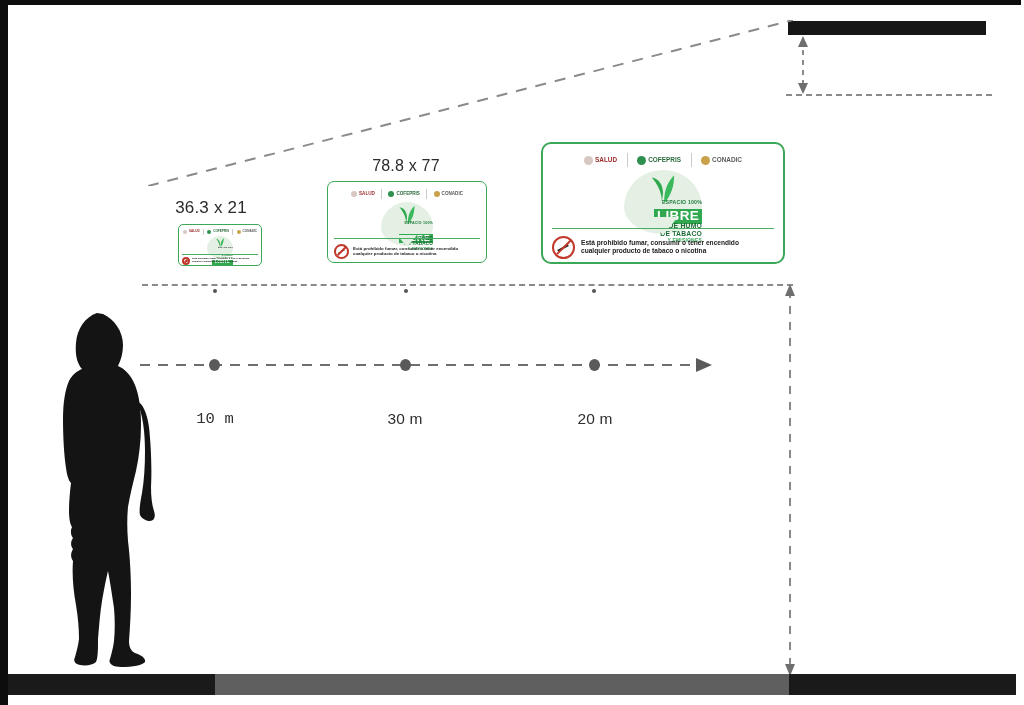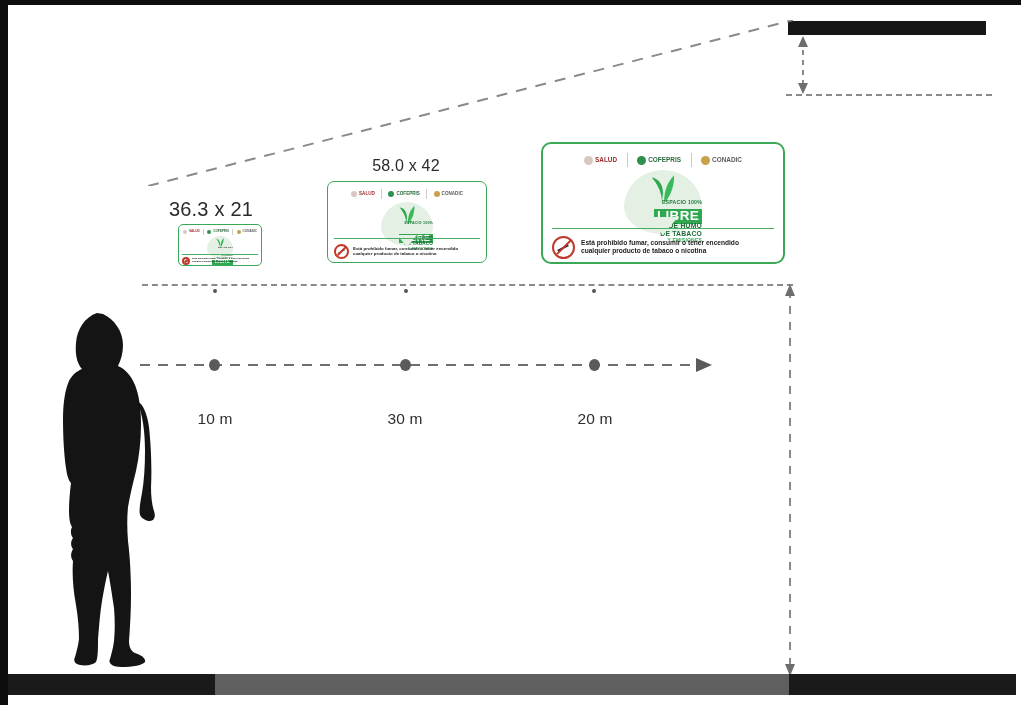--- a/index.html
+++ b/index.html
@@ -48,21 +48,21 @@
     font-size:16.5px;line-height:1.39;color:#3a3a3a;
     letter-spacing:.1px;
   }
 
   
   .dim-label{
     position:absolute;
     font-size:16px;color:#2b2b2b;text-align:center;
     letter-spacing:.2px;white-space:nowrap;
   }
-  .dim-label.small{font-size:20px;}
+  .dim-label.small{font-size:17px;}
 
   
   .dist-label{
     position:absolute;font-size:15.5px;color:#2e2e2e;
     text-align:center;white-space:nowrap;letter-spacing:.1px;
   }
 
   
   .ruler-dot{position:absolute;width:11px;height:12px;border-radius:50%;background:#5a5a5a;}
   .tiny-dot{position:absolute;width:4px;height:4px;border-radius:50%;background:#555;}
@@ -184,21 +184,21 @@
 
 
   <svg style="position:absolute;left:140px;top:353px;width:580px;height:24px;">
     <line x1="0" y1="12" x2="558" y2="12" stroke="#6e6e6e" stroke-width="2" stroke-dasharray="10,8"></line>
     <polygon points="572,12 556,5 556,19" fill="#5a5a5a"></polygon>
   </svg>
   <div class="ruler-dot" style="left:209px;top:359px;"></div>
   <div class="ruler-dot" style="left:400px;top:359px;"></div>
   <div class="ruler-dot" style="left:589px;top:359px;"></div>
 
-  <div class="dist-label" style="left:165px;top:410px;width:100px;">10 m</div>
+  <div class="dist-label" style="left:165px;top:410px;width:100px;font-family:Liberation Mono, monospace;">10 m</div>
   <div class="dist-label" style="left:355px;top:410px;width:100px;">30 m</div>
   <div class="dist-label" style="left:545px;top:410px;width:100px;">20 m</div>
 
   <svg style="position:absolute;left:57px;top:305px;width:100px;height:372px;" viewBox="0 0 100 372">
     <path fill="#141414" d="
       M40,8 C28,12 20,24 19,38 C18,50 20,58 25,64
       C20,66 15,70 12,76 C8,85 6,98 6,114
       C6,132 7,150 9,163 C10,171 12,176 14,178
       C13,186 12,196 12,205 C12,214 13,219 15,222
       C13,226 14,231 16,233 C13,237 14,242 16,244
@@ -265,21 +265,21 @@
         <div class="cig"></div>
           <div class="slash"></div>
       </div>
       <div class="footer-txt" style="font-size:2.4px;">
         <div>Está prohibido fumar, consumir o tener encendido</div>
         <div>cualquier producto de tabaco o nicotina</div>
       </div>
     </div>
   </div>
 
-  <div class="dim-label" style="left:326px;top:157px;width:160px;">58.0 x 42</div>
+  <div class="dim-label" style="left:326px;top:157px;width:160px;">78.8 x 77</div>
   <div class="sign" id="sign-medium" style="left:327px;top:181px;width:160px;height:82px;border-radius:7px;border-width:1.5px;">
     <div class="logos" style="top:7px;height:10px;font-size:4.6px;">
       <div class="logo logo-salud">
         <span class="logo-mark" style="width:6px;height:6px;"></span>
         <span class="logo-txt">SALUD</span>
       </div>
       <div class="logo-sep" style="height:10px;"></div>
       <div class="logo logo-cofepris">
         <span class="logo-mark" style="width:6px;height:6px;"></span>
         <span class="logo-txt">COFEPRIS</span>

